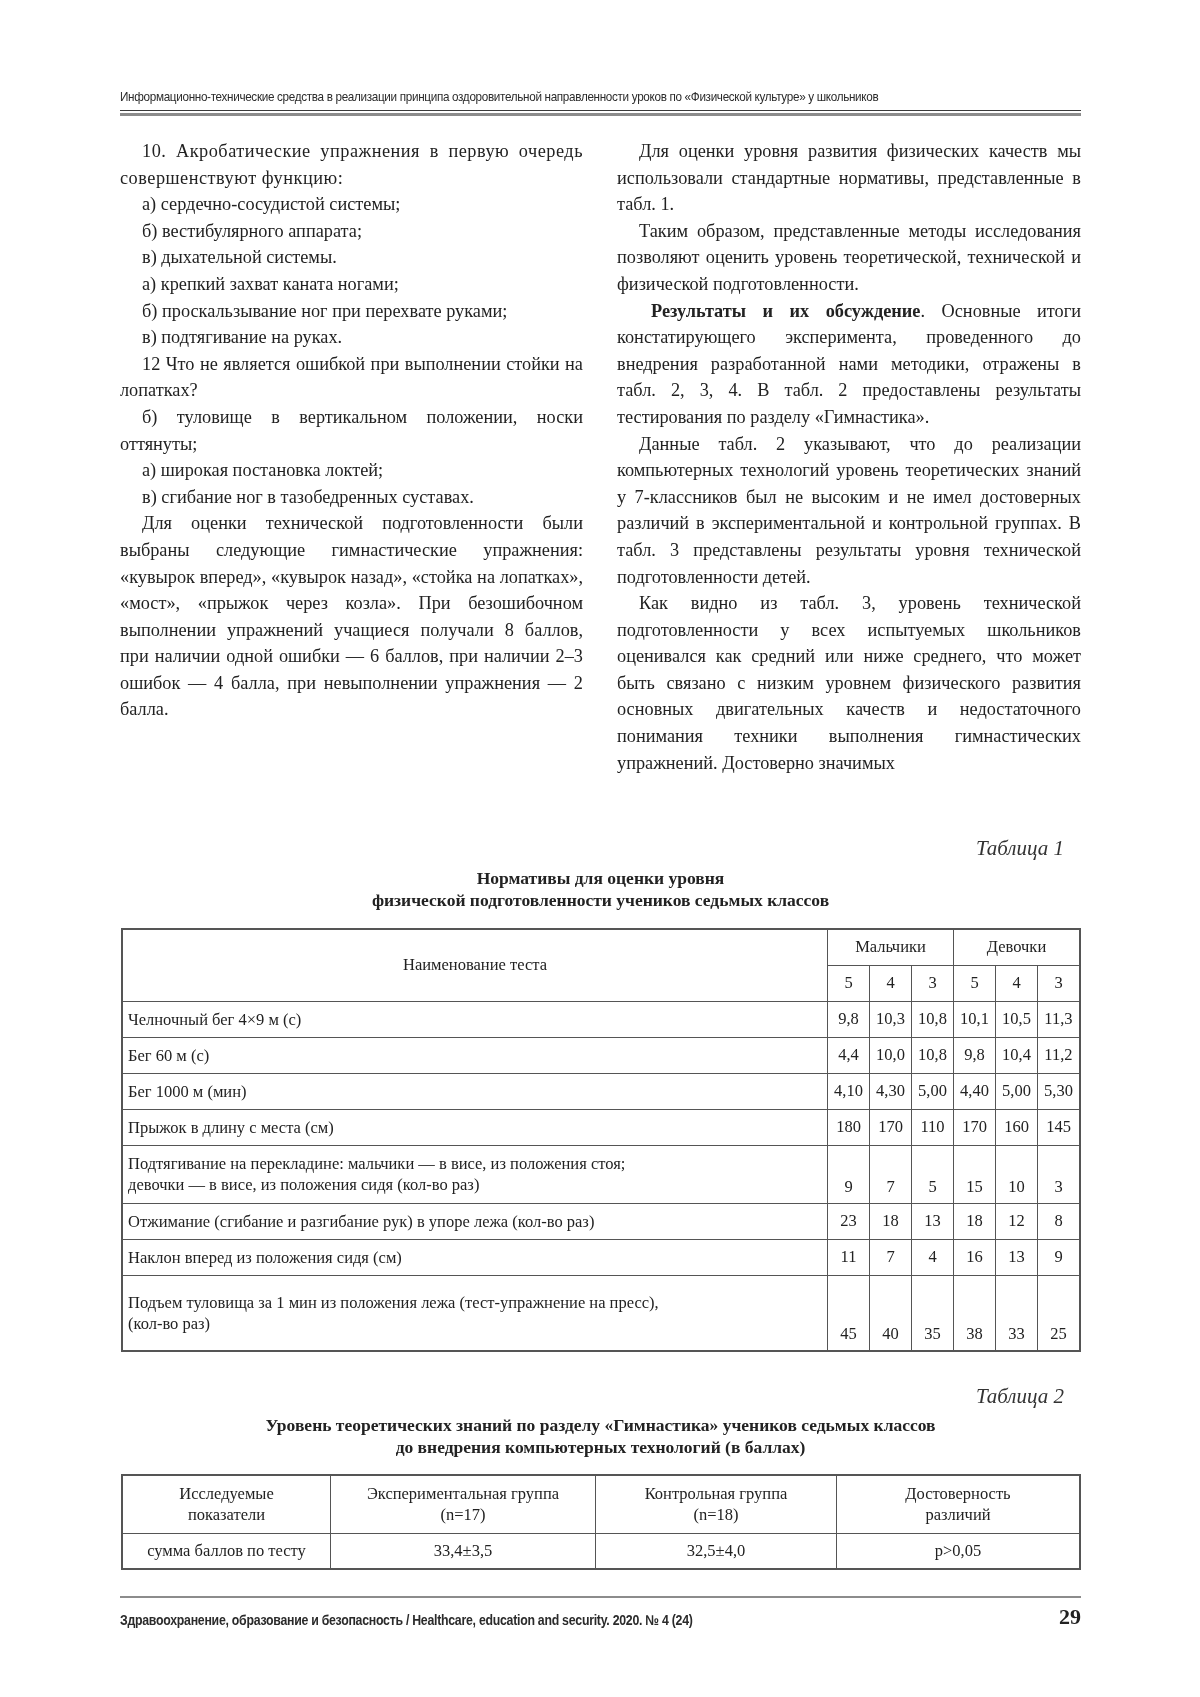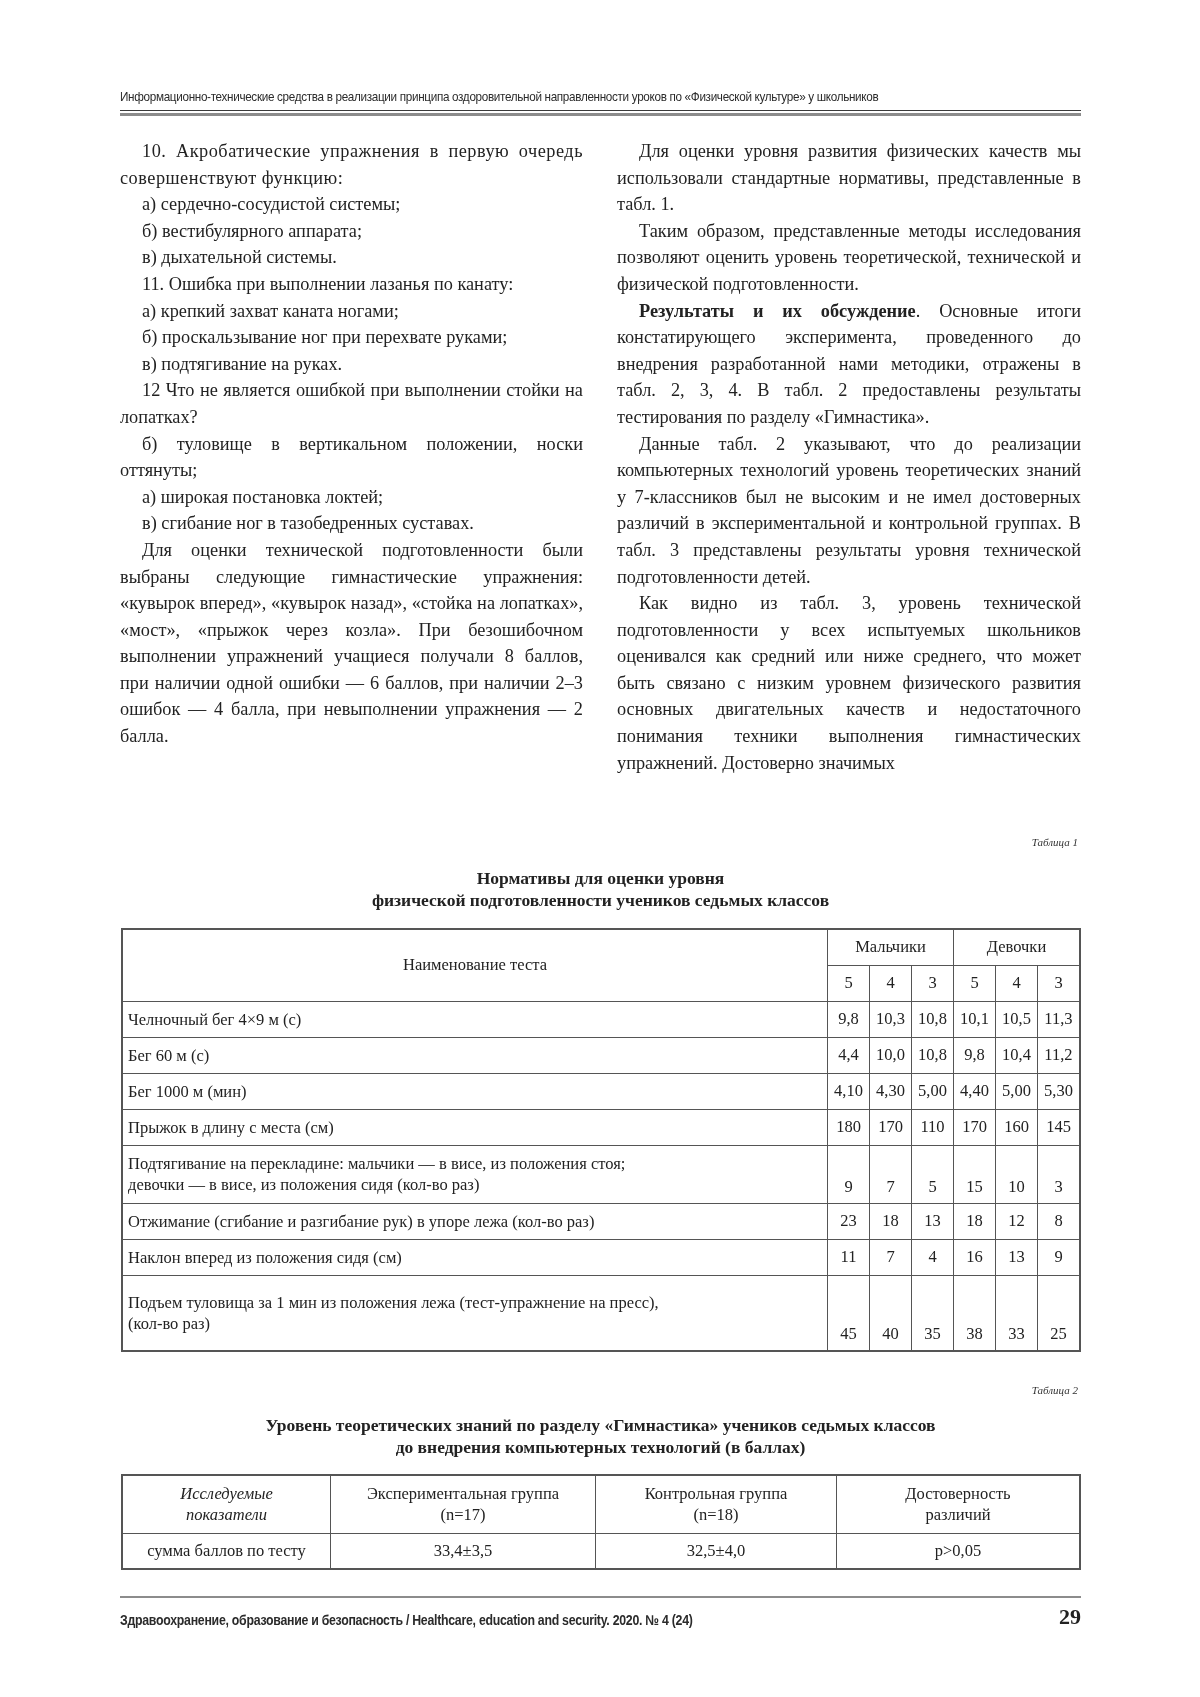--- a/index.html
+++ b/index.html
@@ -11,24 +11,24 @@
     color: #2b2b2b; transform: scaleX(0.93); transform-origin: left center; white-space: nowrap;
   }
   #header-rule-thin { position: absolute; left: 120px; top: 110px; width: 961px; height: 1px; background: #3a3a3a; }
   #header-rule-thick { position: absolute; left: 120px; top: 113px; width: 961px; height: 3px; background: #8c8c8c; }
 
   .col { position: absolute; top: 138px; font-family: "Liberation Serif", serif; font-size: 18.3px; line-height: 26.6px; color: #222; }
   #col-left { left: 120px; width: 463px; }
   #col-right { left: 617px; width: 464px; }
   .col p { margin: 0; text-align: justify; text-indent: 22px; }
   .col p.opt { text-indent: 22px; }
-  .col b { font-weight: bold; }
+  .col b { font-weight: bold; margin-left: 12px; }
   .q { font-weight: normal; text-align: justify; text-indent: 22px; margin: 0; }
 
-  .tbl-label { position: absolute; right: 122px; font-family: "Liberation Serif", serif; font-style: italic; font-size: 11px; color: #333; }
+  .tbl-label { position: absolute; right: 136px; font-family: "Liberation Serif", serif; font-style: italic; font-size: 21px; color: #333; }
   .tbl-title { position: absolute; left: 120px; width: 961px; text-align: center; font-family: "Liberation Serif", serif; font-weight: bold; font-size: 17.5px; line-height: 22px; color: #222; }
 
   table { border-collapse: collapse; position: absolute; font-family: "Liberation Serif", serif; color: #222; }
   #table1 { left: 121px; top: 928px; width: 960px; font-size: 16.5px; }
   #table1 td, #table1 th { border: 1.4px solid #555; font-weight: normal; padding: 0 4px; }
   #table1 .name { text-align: left; padding-left: 5px; line-height: 21px; }
   #table1 .num { text-align: center; width: 37px; padding: 0 2px; }
   #table1 .valign-bottom { vertical-align: bottom; padding-bottom: 6px; }
   #table1 thead th { text-align: center; }
   #table1 { border: 2px solid #555; }
@@ -45,21 +45,20 @@
 
 <div id="running-header">Информационно-технические средства в реализации принципа оздоровительной направленности уроков по «Физической культуре» у школьников</div>
 <div id="header-rule-thin"></div>
 <div id="header-rule-thick"></div>
 
 <div id="col-left" class="col">
   <p class="q" style="letter-spacing:0.5px;">10. Акробатические упражнения в первую очередь совершенствуют функцию:</p>
   <p class="opt">а) сердечно-сосудистой системы;</p>
   <p class="opt">б) вестибулярного аппарата;</p>
   <p class="opt">в) дыхательной системы.</p>
-  <p class="q">11. Ошибка при выполнении лазанья по канату:</p>
   <p class="opt">а) крепкий захват каната ногами;</p>
   <p class="opt">б) проскальзывание ног при перехвате руками;</p>
   <p class="opt">в) подтягивание на руках.</p>
   <p class="q">12 Что не является ошибкой при выполнении стойки на лопатках?</p>
   <p class="opt">б) туловище в вертикальном положении, носки оттянуты;</p>
   <p class="opt">а) широкая постановка локтей;</p>
   <p class="opt">в) сгибание ног в тазобедренных суставах.</p>
   <p>Для оценки технической подготовленности были выбраны следующие гимнастические упражнения: «кувырок вперед», «кувырок назад», «стойка на лопатках», «мост», «прыжок через козла». При безошибочном выполнении упражнений учащиеся получали 8 баллов, при наличии одной ошибки — 6 баллов, при наличии 2–3 ошибок — 4 балла, при невыполнении упражнения — 2 балла.</p>
 </div>
 
@@ -177,21 +176,21 @@
 
 <div class="tbl-label" style="top:1384px;">Таблица 2</div>
 <div class="tbl-title" style="top:1414px;">
   <div>Уровень теоретических знаний по разделу «Гимнастика» учеников седьмых классов</div>
   <div>до внедрения компьютерных технологий (в баллах)</div>
 </div>
 
 <table id="table2">
   <thead>
     <tr style="height:58px;">
-      <th style="width:205px;font-style:italic;">
+      <th style="width:205px;">
         <div>Исследуемые</div>
         <div>показатели</div>
       </th>
       <th style="width:262px;">
         <div>Экспериментальная группа</div>
         <div>(n=17)</div>
       </th>
       <th style="width:238px;">
         <div>Контрольная группа</div>
         <div>(n=18)</div>

